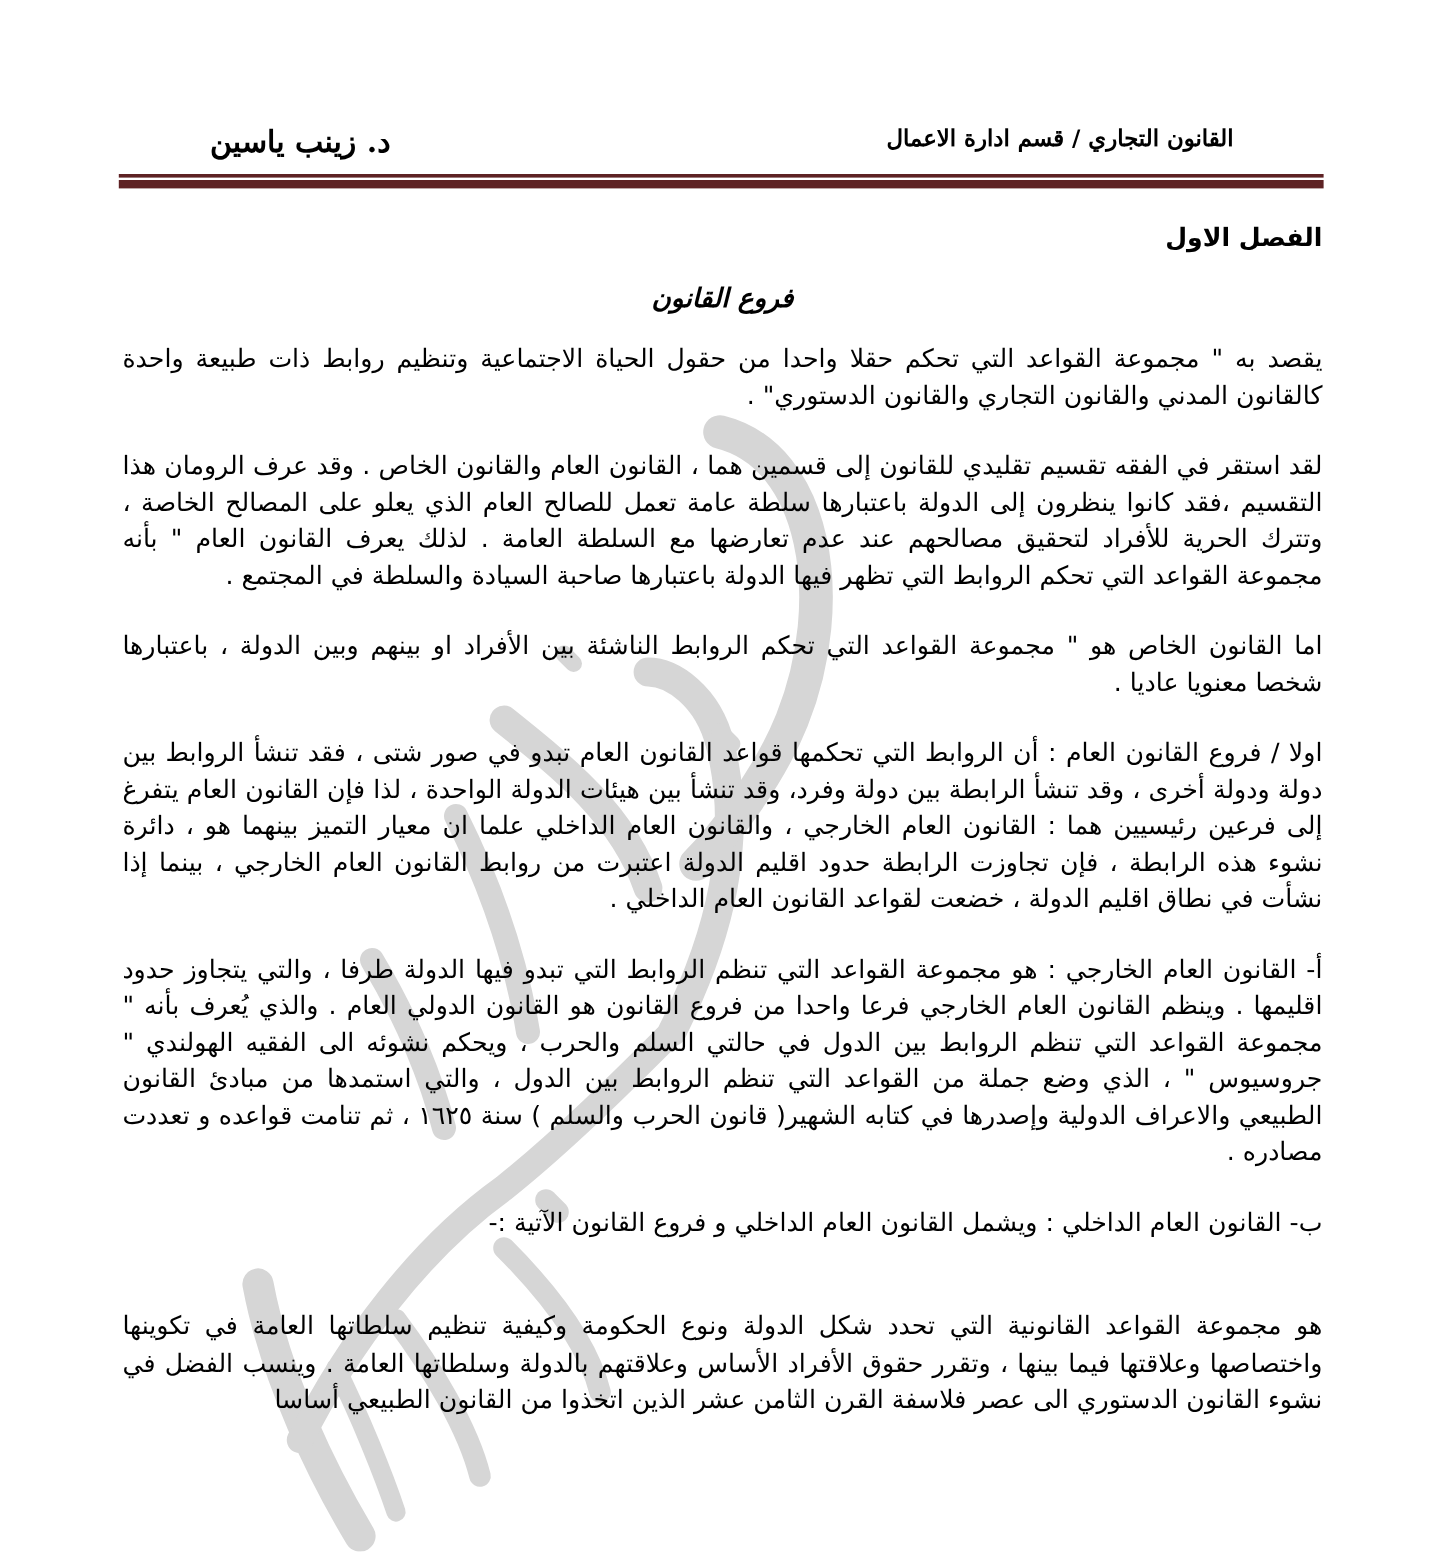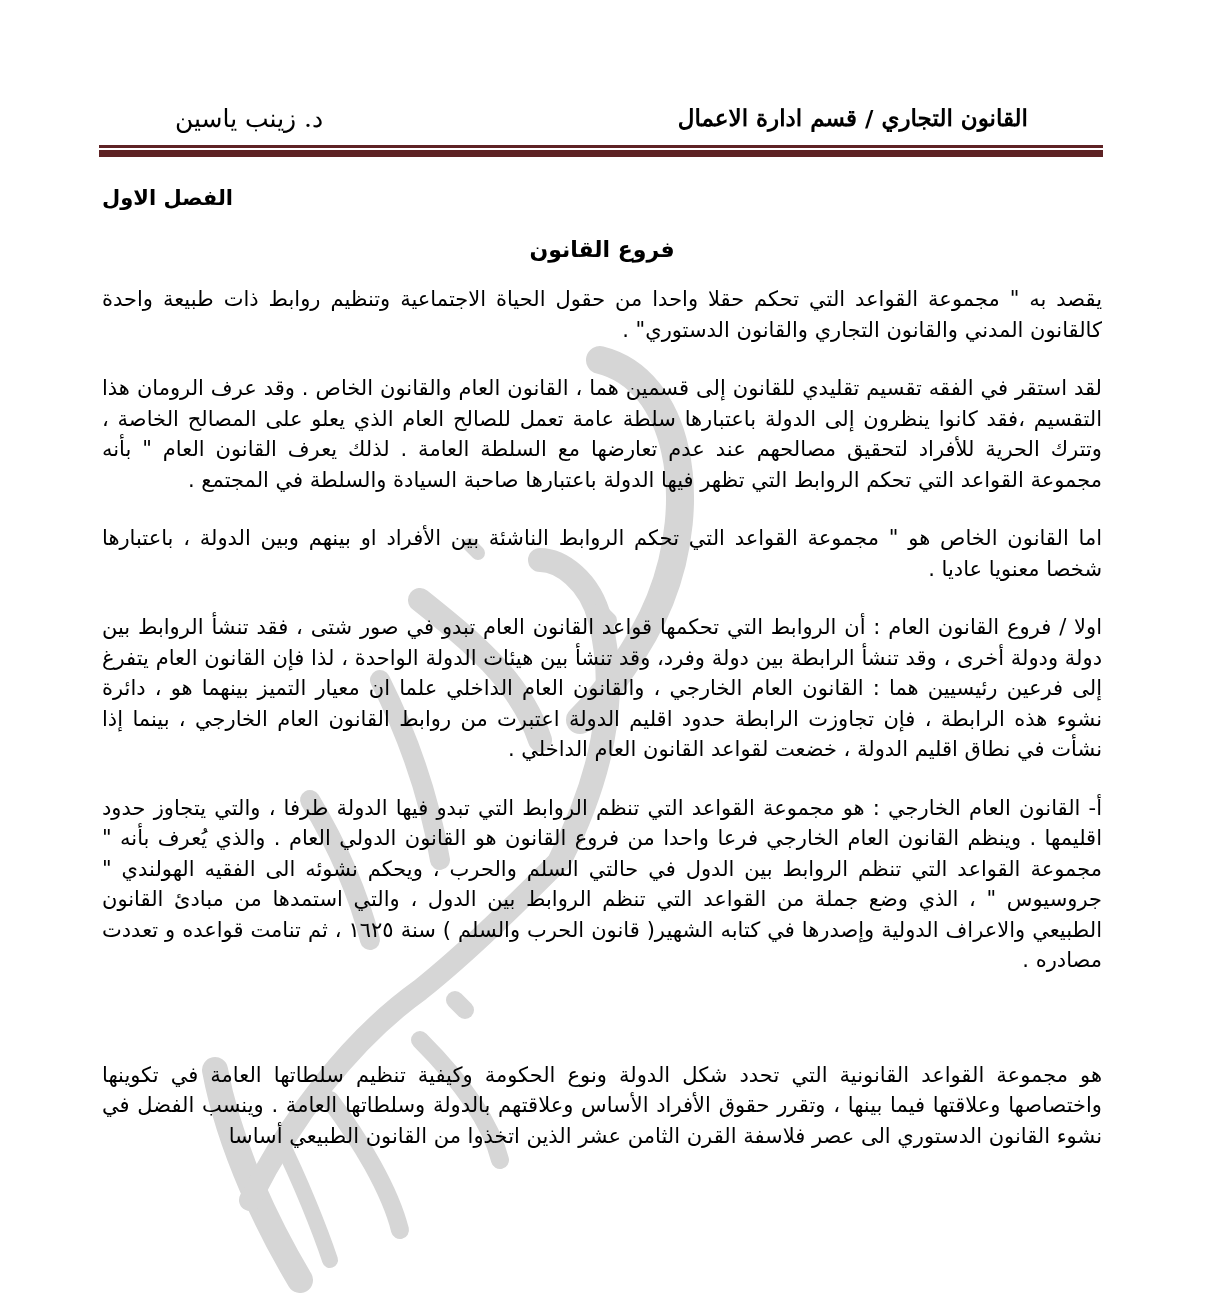--- a/index.html
+++ b/index.html
@@ -27,34 +27,34 @@
     left: 100px;
     top: 100px;
     width: 1003px;
     height: 40px;
   }
   .header-title {
     position: absolute;
     right: 75px;
     top: 4px;
     font-family: "DejaVu Serif", "Liberation Serif", serif;
-    font-size: 23px;
+    font-size: 19px;
     font-weight: bold;
     direction: rtl;
     white-space: nowrap;
     letter-spacing: -0.5px;
     margin-left: 20px;
   }
   .header-author {
     position: absolute;
     left: 75px;
     top: 4px;
     font-family: "DejaVu Serif", "Liberation Serif", serif;
     font-size: 25px;
-    font-weight: normal;
+    font-weight: bold;
     direction: rtl;
     white-space: nowrap;
   }
   .header-rule-thin {
     position: absolute;
     left: 99px;
     top: 145px;
     width: 1004px;
     height: 3px;
     background: #5e2224;
@@ -79,34 +79,35 @@
   
   .content {
     position: absolute;
     left: 102px;
     top: 178px;
     width: 1000px;
     direction: rtl;
     z-index: 1;
   }
   .chapter-title {
-    text-align: left;
+    text-align: right;
     font-weight: bold;
     font-size: 21px;
     margin: 0;
     height: 40px;
     line-height: 40px;
   }
   .section-title {
     text-align: center;
     font-weight: bold;
     font-size: 22px;
     margin: 12px 0 0 0;
     height: 40px;
     line-height: 40px;
+    font-style: italic;
   }
   p.para {
     margin: 0;
     font-size: 21px;
     line-height: 30.5px;
     text-align: justify;
     text-align-last: right;
   }
   .bold {
     font-weight: normal;
@@ -160,19 +161,20 @@
     <div class="gap-l"></div>
     <p class="para">اما القانون الخاص هو " مجموعة القواعد التي تحكم الروابط الناشئة بين الأفراد او بينهم وبين الدولة ، باعتبارها شخصا معنويا عاديا .</p>
 
     <div class="gap-l"></div>
     <p class="para"><span class="bold">اولا / فروع القانون العام</span><span> : أن الروابط التي تحكمها قواعد القانون العام تبدو في صور شتى ، فقد تنشأ الروابط بين دولة ودولة أخرى ، وقد تنشأ الرابطة بين دولة وفرد، وقد تنشأ بين هيئات الدولة الواحدة ، لذا فإن القانون العام يتفرغ إلى فرعين رئيسيين هما : القانون العام الخارجي ، والقانون العام الداخلي علما ان معيار التميز بينهما هو ، دائرة نشوء هذه الرابطة ، فإن تجاوزت الرابطة حدود اقليم الدولة اعتبرت من روابط القانون العام الخارجي ، بينما إذا نشأت في نطاق  اقليم الدولة ، خضعت لقواعد القانون العام الداخلي .</span></p>
 
     <div class="gap-l"></div>
     <p class="para"><span class="bold">أ- القانون العام الخارجي :</span><span> هو مجموعة القواعد التي تنظم الروابط التي تبدو فيها الدولة طرفا ، والتي يتجاوز حدود اقليمها . وينظم القانون العام الخارجي فرعا واحدا من فروع القانون هو القانون الدولي العام . والذي يُعرف بأنه " مجموعة القواعد التي تنظم الروابط بين الدول في حالتي السلم والحرب ، ويحكم نشوئه الى الفقيه الهولندي " جروسيوس " ، الذي وضع جملة من القواعد التي تنظم الروابط بين الدول ، والتي استمدها من مبادئ القانون الطبيعي والاعراف الدولية  وإصدرها في كتابه الشهير( قانون الحرب والسلم ) سنة ١٦٢٥ ، ثم تنامت قواعده  و تعددت مصادره .</span></p>
 
     <div class="gap-l"></div>
+    <p class="para"><span class="bold">ب- القانون العام الداخلي :</span><span> ويشمل القانون العام الداخلي و فروع القانون الآتية :-</span></p>
 
     <div class="gap-l"></div>
 
     <div class="gap-l"></div>
     <p class="para">هو مجموعة القواعد القانونية التي تحدد شكل الدولة ونوع الحكومة وكيفية تنظيم سلطاتها العامة في تكوينها واختصاصها وعلاقتها فيما بينها ، وتقرر حقوق الأفراد الأساس وعلاقتهم بالدولة وسلطاتها العامة . وينسب الفضل في نشوء القانون الدستوري الى عصر فلاسفة القرن الثامن عشر الذين اتخذوا من القانون الطبيعي أساسا</p>
   </div>
 </div>
 
 </body></html>

